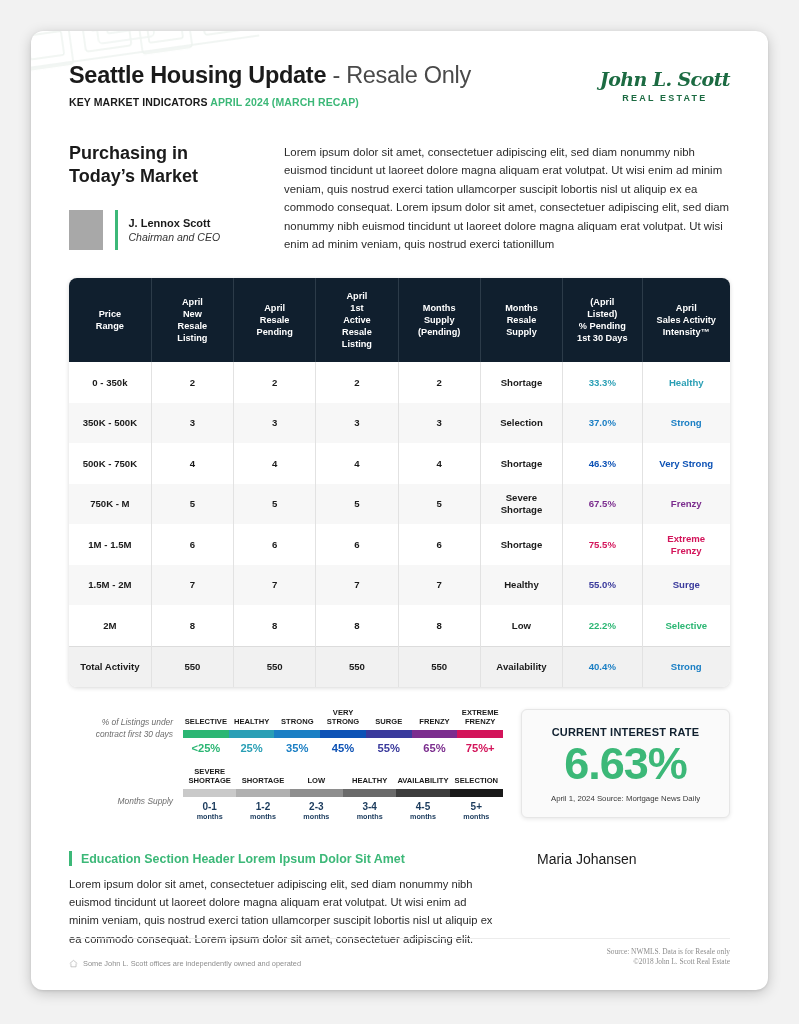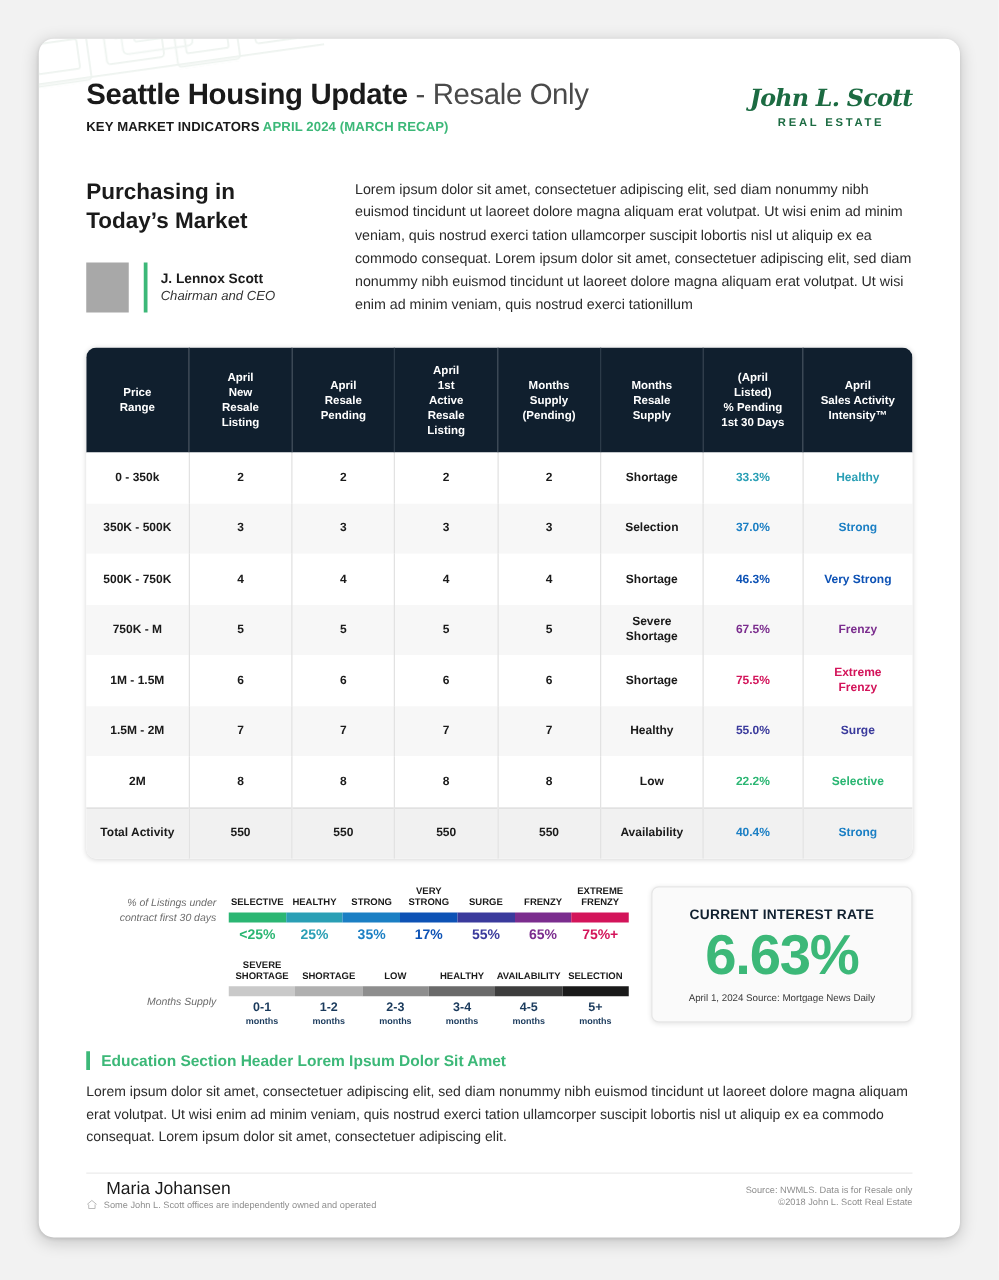--- a/index.html
+++ b/index.html
@@ -113,42 +113,42 @@
     width:209px;flex:none;box-sizing:border-box;
     background:#fafafa;border:1px solid #e6e6e6;border-radius:6px;
     box-shadow:0 1px 4px rgba(0,0,0,.10);
     padding:16px 10px 14px;text-align:center;
   }
   .rate-t{font-size:11px;font-weight:bold;color:#10202f;letter-spacing:.2px;}
   .rate-v{font-size:45px;font-weight:bold;color:#3cb878;line-height:1.05;margin-top:2px;letter-spacing:-1px;}
   .rate-s{font-size:7.8px;color:#3a3a3a;margin-top:6px;}
 
   
-  .bottom{display:flex;margin-top:20px;gap:22px;flex-direction:column;}
+  .bottom{display:flex;margin-top:30px;gap:22px;}
   .edu{flex:1;}
   .edu-h{display:flex;align-items:center;}
   .edu-bar{width:3px;height:15px;background:#3cb878;flex:none;margin-right:9px;}
   .edu-title{font-size:12.4px;font-weight:bold;color:#3cb878;}
   .edu-body{font-size:11.2px;line-height:1.62;color:#2b2b2b;margin-top:9px;}
   .agent{width:209px;flex:none;}
   .agent-name{font-size:14px;font-weight:normal;color:#1a1a1a;padding-left:16px;}
   .agent-card{display:flex;margin-top:12px;}
   .agent-photo{width:58px;height:72px;background:#a8a8a8;flex:none;}
   .agent-bar{width:2.5px;background:#3cb878;margin:0 10px;flex:none;}
   .agent-info{font-size:8.6px;color:#3a3a3a;line-height:1.5;padding-top:3px;}
   .agent-spec{font-size:8.6px;color:#6d6d6d;letter-spacing:.5px;margin-bottom:16px;}
 
   
   .footer{
     position:absolute;left:38px;right:38px;bottom:22px;
     display:flex;justify-content:space-between;align-items:flex-end;
     padding-top:8px;border-top:1px solid #ececec;
   }
   .foot-l{display:flex;align-items:center;gap:5px;font-size:7.4px;color:#8d8d8d;}
-  .foot-r{font-size:7.4px;color:#8d8d8d;text-align:right;line-height:1.45;}
+  .foot-r{font-size:7.4px;color:#8d8d8d;text-align:right;line-height:1.45;font-family:Liberation Serif, serif;}
 </style>
 </head>
 <body>
 
 <div class="page">
 
   <svg class="bgpattern" xmlns="http://www.w3.org/2000/svg">
     <defs>
       <pattern id="bld" width="120" height="150" patternUnits="userSpaceOnUse">
         <g fill="none" stroke="#dfe9e2" stroke-width="1.4">
@@ -334,21 +334,21 @@
                 <div style="background: rgb(27, 127, 196);"></div>
                 <div style="background: rgb(13, 82, 181);"></div>
                 <div style="background: rgb(58, 58, 156);"></div>
                 <div style="background: rgb(123, 45, 142);"></div>
                 <div style="background: rgb(211, 20, 90);"></div>
               </div>
             <div class="lg-vals" id="int-vals">
                 <div style="color: rgb(43, 182, 115);">&lt;25%</div>
                 <div style="color: rgb(42, 159, 181);">25%</div>
                 <div style="color: rgb(27, 127, 196);">35%</div>
-                <div style="color: rgb(13, 82, 181);">17%</div>
+                <div style="color: rgb(13, 82, 181);">45%</div>
                 <div style="color: rgb(58, 58, 156);">55%</div>
                 <div style="color: rgb(123, 45, 142);">65%</div>
                 <div style="color: rgb(211, 20, 90);">75%+</div>
               </div>
           </div>
         </div>
 
         <div class="lg lg2">
           <div class="lg-label">Months Supply</div>
           <div class="lg-scale">

